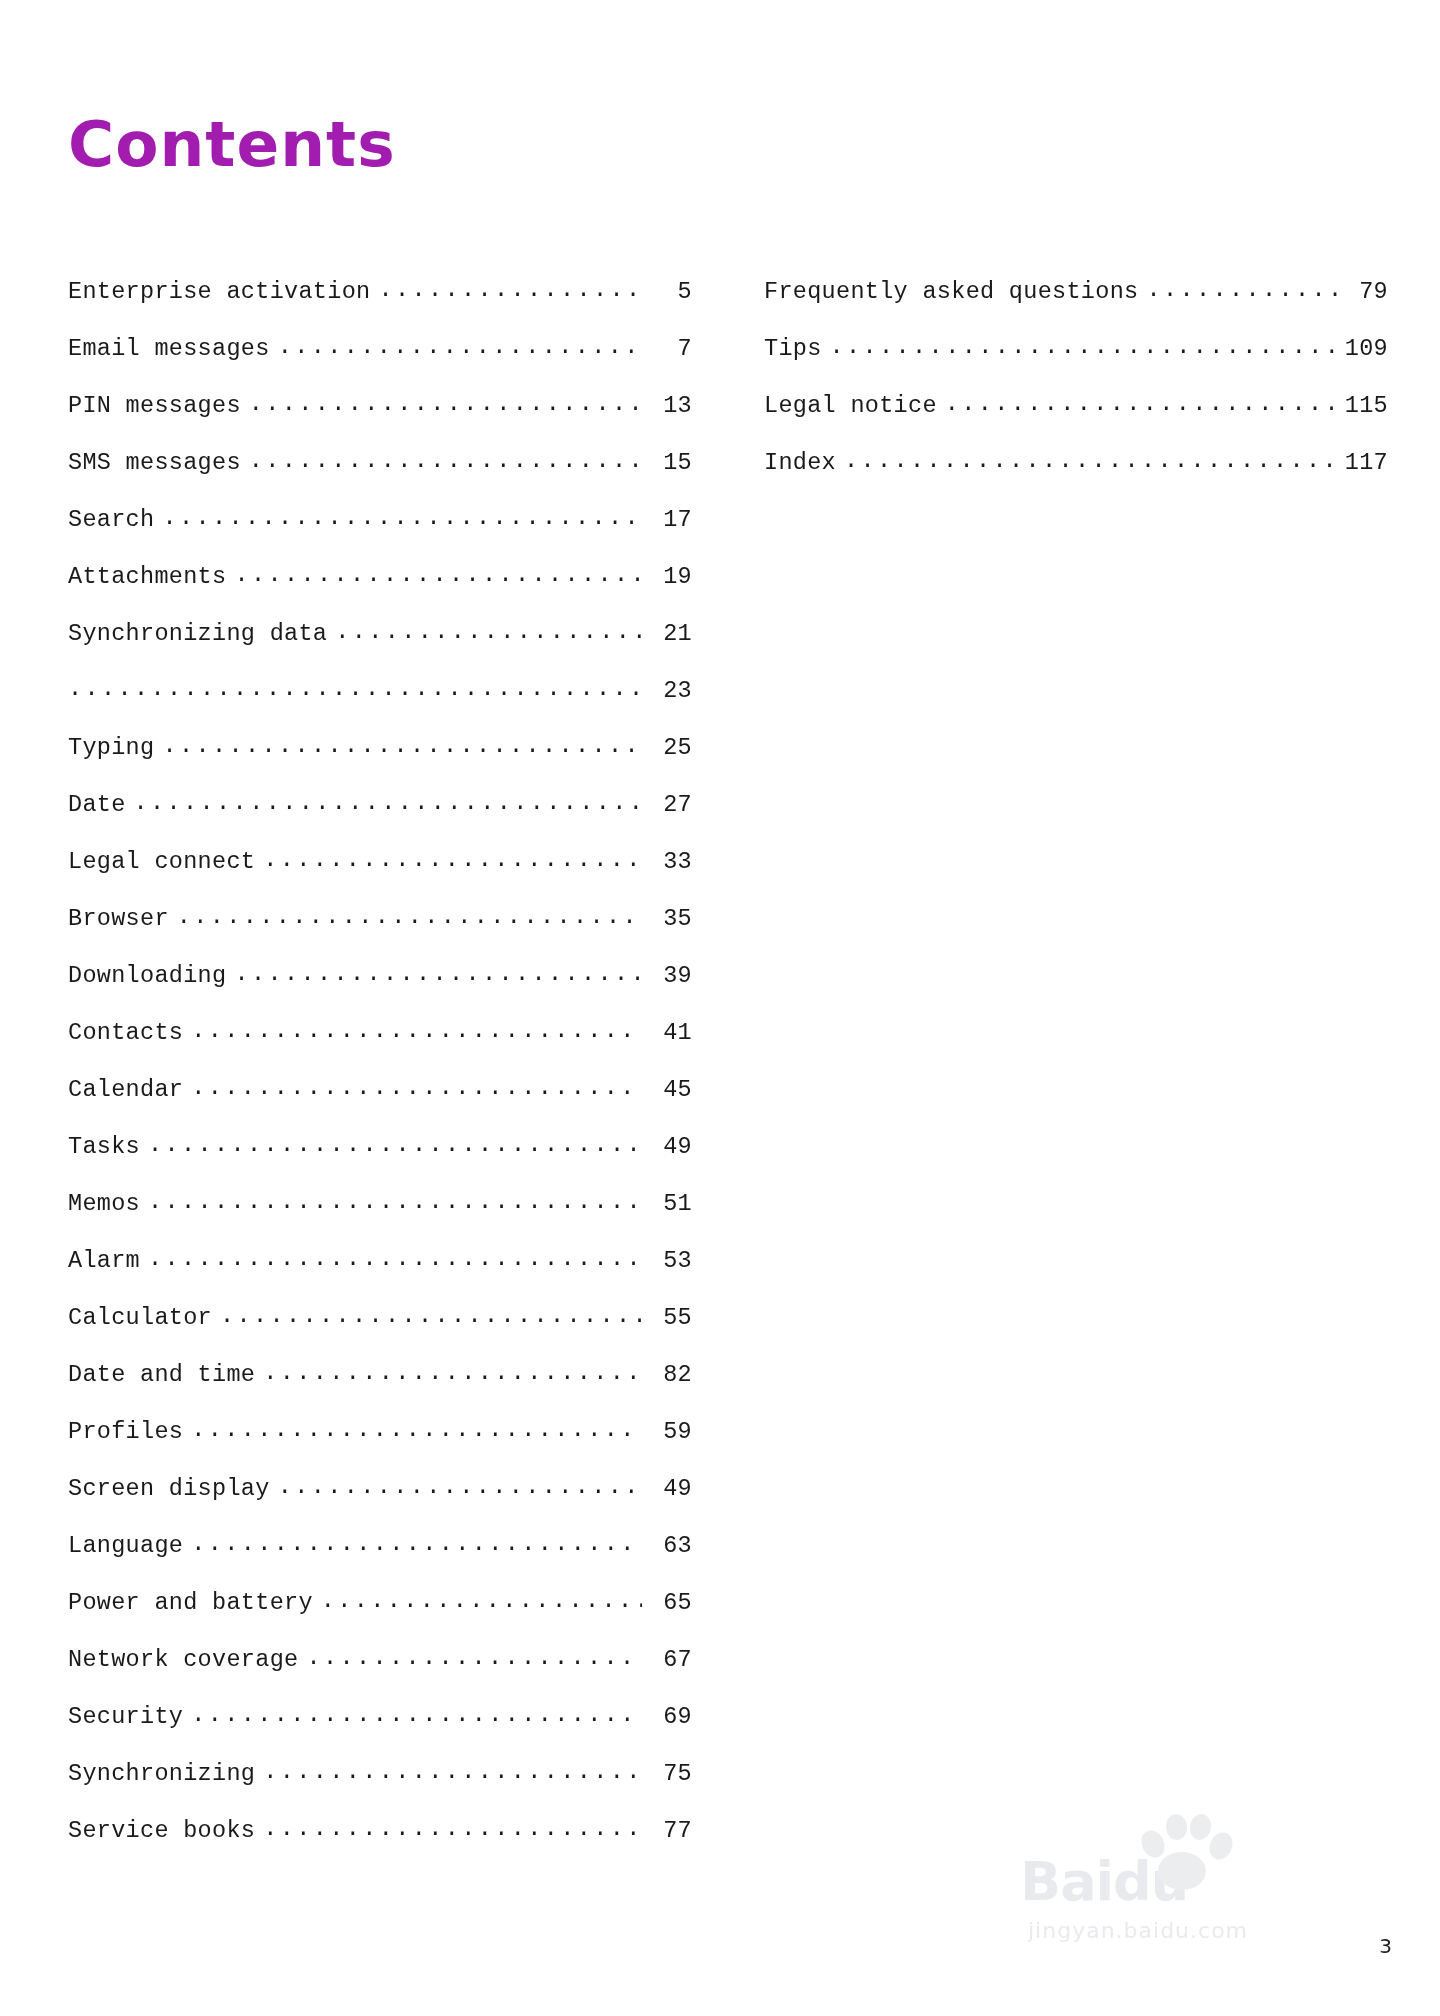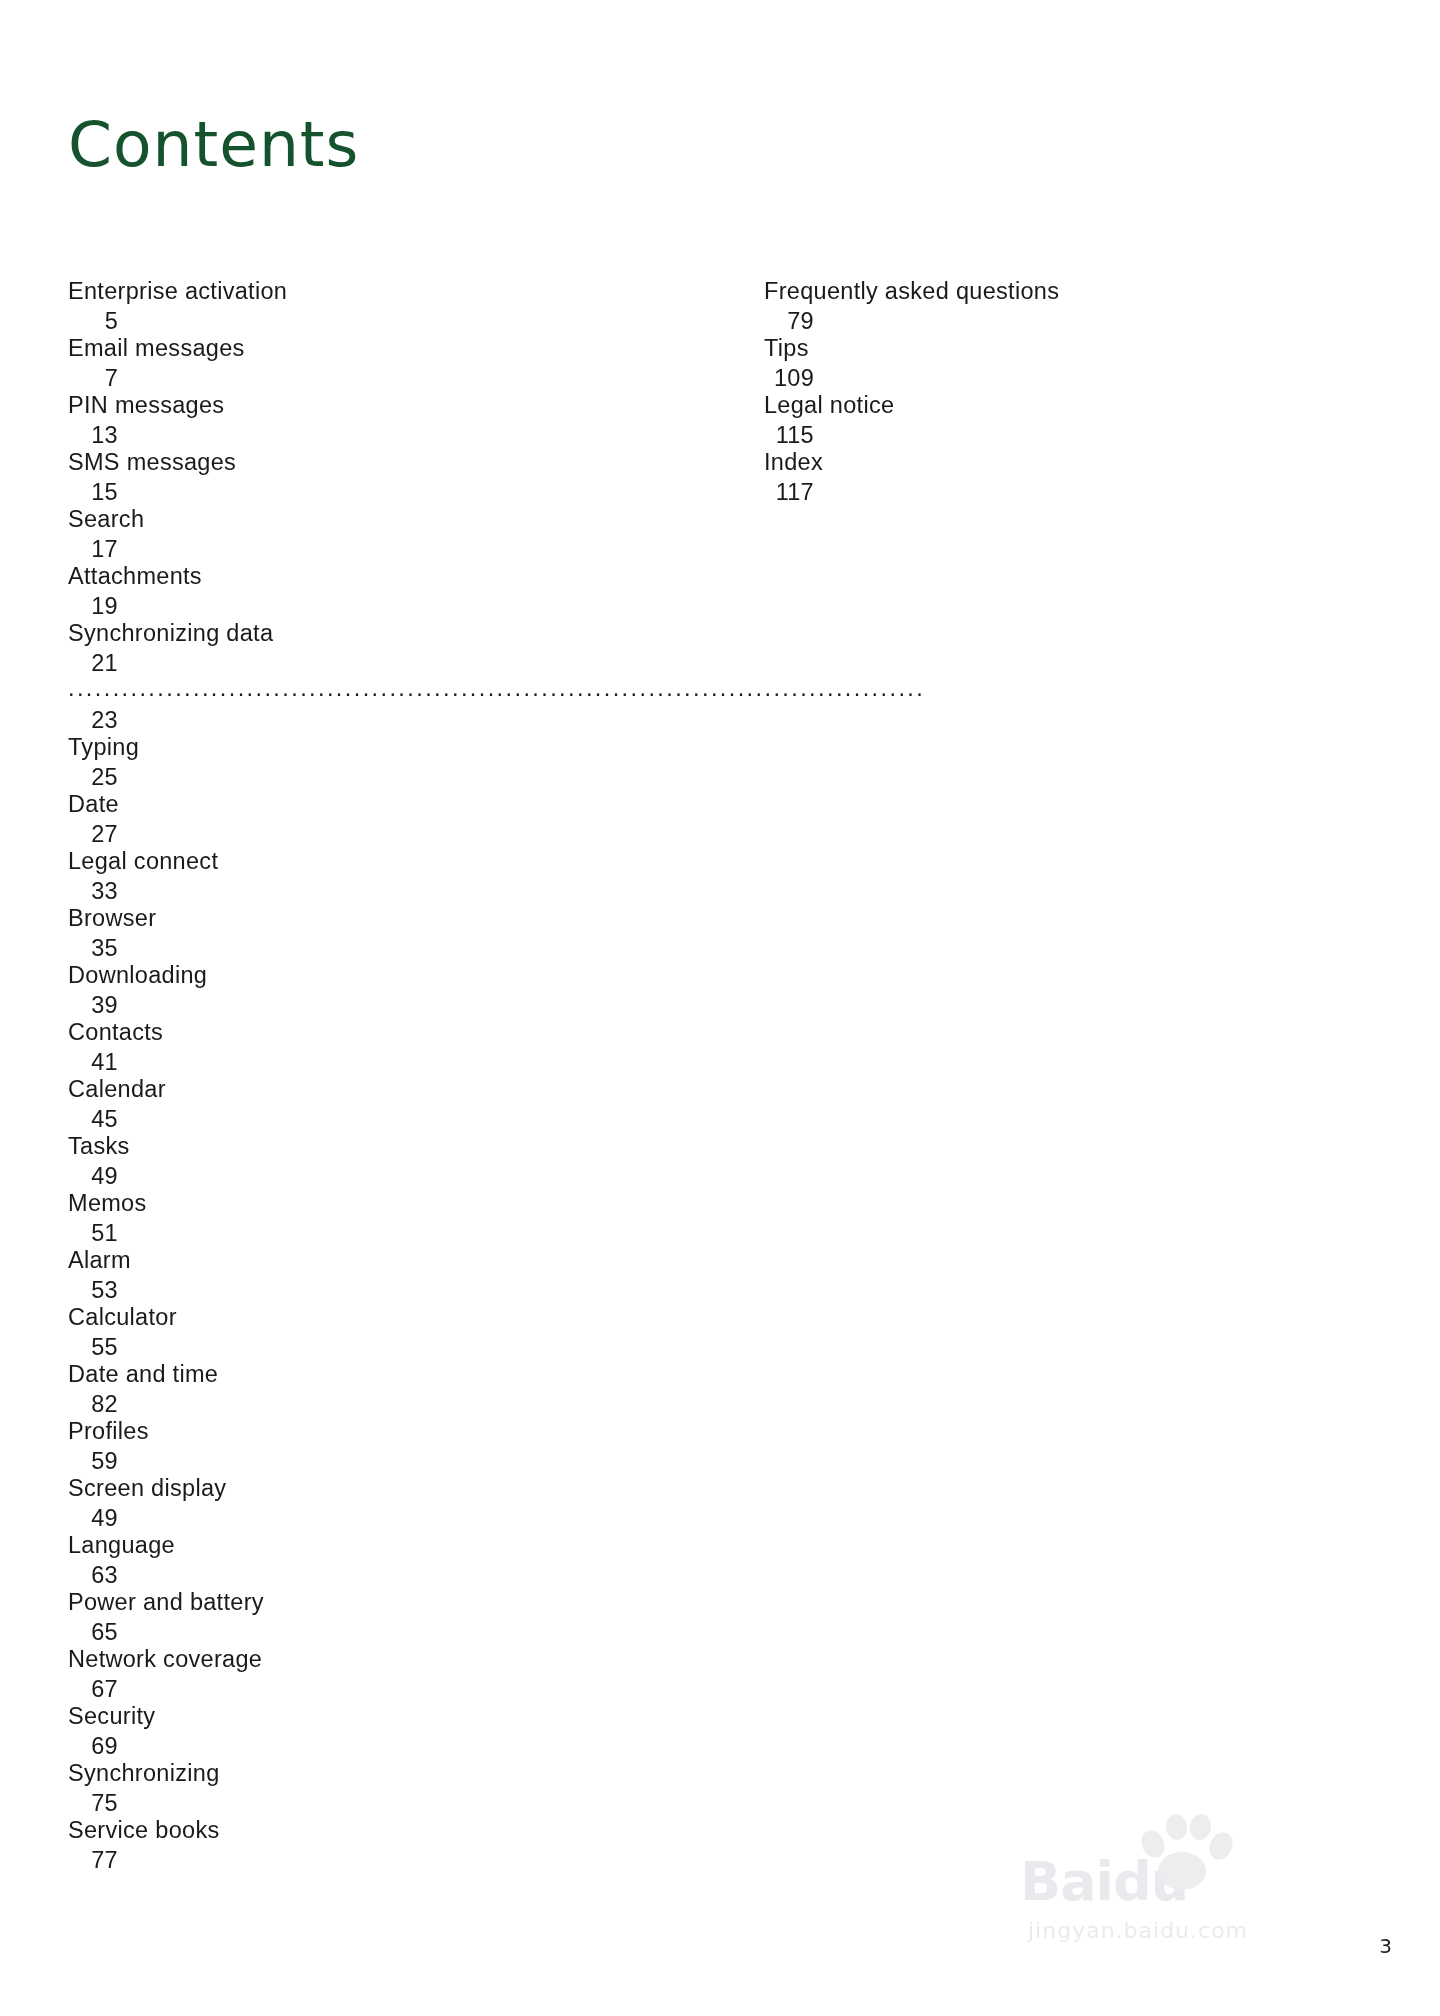--- a/index.html
+++ b/index.html
@@ -19,46 +19,46 @@
     position: absolute;
     left: 0; top: 0;
     width: 1440px;
     height: 2016px;
   }
   .title {
     position: absolute;
     left: 68px;
     top: 108px;
     font-size: 63px;
-    font-weight: 400;
+    font-weight: 700;
     letter-spacing: 1px;
-    color: #14532d;
+    color: #a21caf;
     font-family: "DejaVu Sans", sans-serif;
   }
   .columns {
     position: absolute;
     left: 68px;
     top: 278px;
     width: 1320px;
     display: flex;
     flex-direction: row;
     gap: 72px;
   }
   .col {
     width: 624px;
   }
   .toc-row {
     display: flex;
-    flex-direction: column;
+    flex-direction: row;
     align-items: baseline;
     width: 100%;
     height: 57px;
     font-size: 23.5px;
     color: #1a1a1a;
-    font-family: Liberation Sans, sans-serif;
+    font-family: Liberation Mono, monospace;
     letter-spacing: 0.3px;
     white-space: nowrap;
   }
   .toc-label {
     flex: 0 0 auto;
     padding-right: 8px;
   }
   .toc-dots {
     flex: 1 1 auto;
     overflow: hidden;

